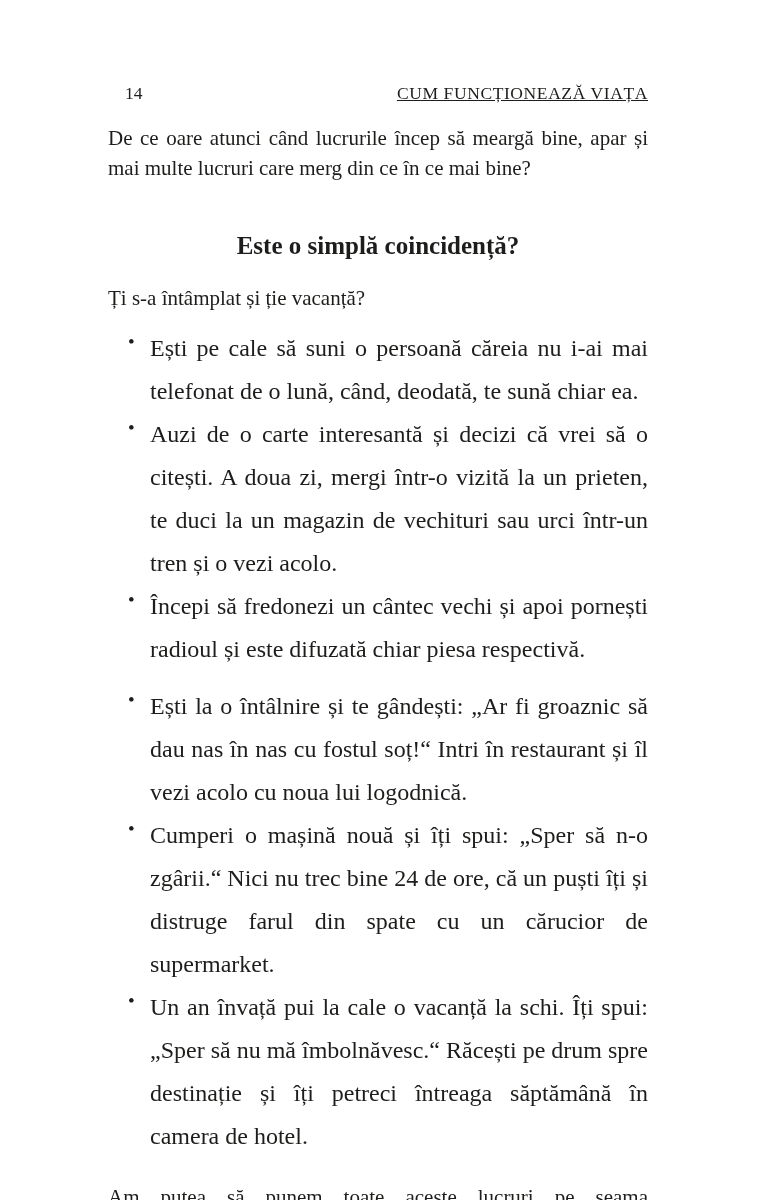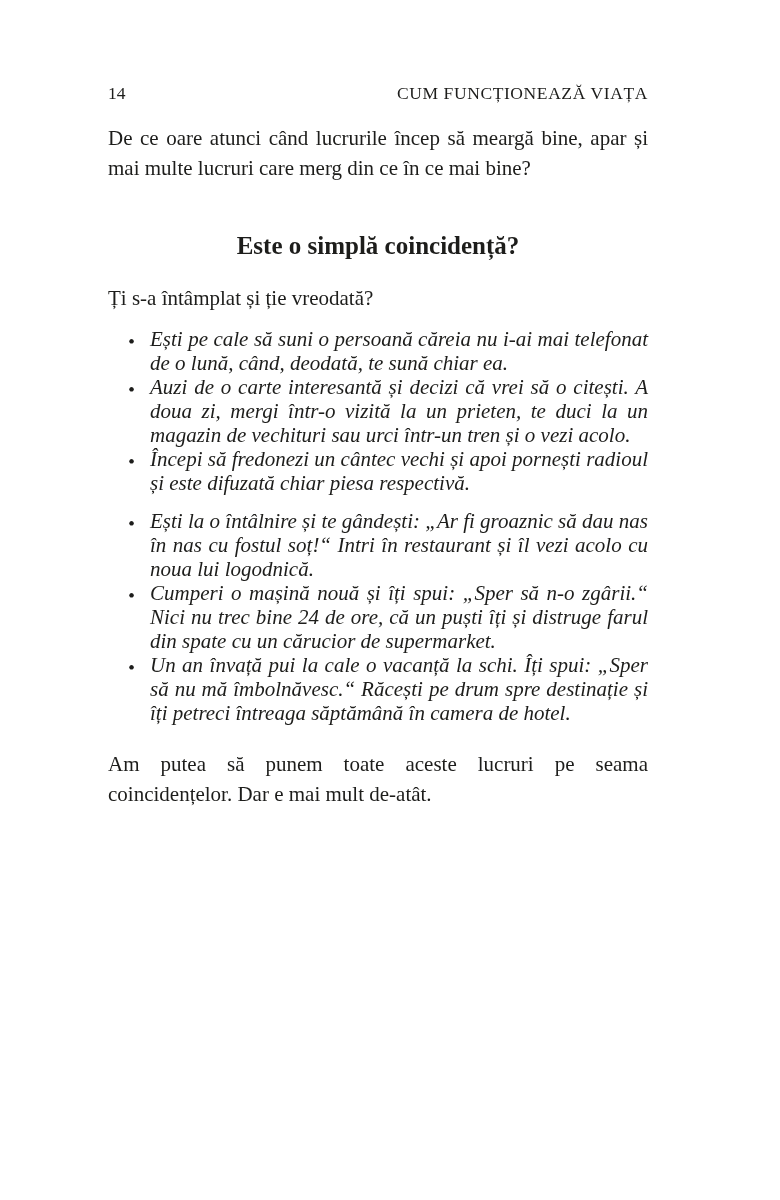--- a/index.html
+++ b/index.html
@@ -16,23 +16,25 @@
     height: 1200px;
     background: #ffffff;
     padding: 84px 132px 0 108px;
   }
   .running-head {
     display: flex;
     justify-content: space-between;
     align-items: center;
     font-size: 17.5px;
     line-height: 19px;
+    margin-left: 17px;
   }
   .running-title {
     letter-spacing: 0.6px;
+    text-decoration: underline;
   }
   .para {
     font-size: 21px;
     line-height: 30px;
     text-align: justify;
   }
   .intro { margin-top: 20px; }
   .section-heading {
     margin-top: 48px;
     font-size: 25px;
@@ -42,24 +44,23 @@
   }
   .question { margin-top: 22px; }
   .bullet-list {
     list-style: none;
     margin-top: 14px;
     margin-left: 18px;
   }
   .bullet-list li {
     position: relative;
     padding-left: 24px;
-    font-size: 21px;
-    line-height: 24px;
+    font-size: 24px;
+    line-height: 43px;
     text-align: justify;
-    font-style: italic;
   }
   .bullet-list li::before {
     content: "\2022";
     position: absolute;
     left: 2px;
     top: 0;
     font-size: 19px;
     line-height: 30px;
     color: #1d1d1b;
   }
@@ -76,21 +77,21 @@
     <span class="page-num">14</span>
     <span class="running-title">CUM FUNCȚIONEAZĂ VIAȚA</span>
   </header>
 
   <main>
 
     <p class="para intro">De ce oare atunci când lucrurile încep să meargă bine, apar și mai multe lucruri care merg din ce în ce mai bine?</p>
 
     <h2 class="section-heading">Este o simplă coincidență?</h2>
 
-    <p class="para question">Ți s-a întâmplat și ție vreodată?</p>
+    <p class="para question">Ți s-a întâmplat și ție vacanță?</p>
 
     <ul class="bullet-list">
       <li>Ești pe cale să suni o persoană căreia nu i-ai mai telefonat de o lună, când, deodată, te sună chiar ea.</li>
       <li>Auzi de o carte interesantă și decizi că vrei să o citești. A doua zi, mergi într-o vizită la un prieten, te duci la un magazin de vechituri sau urci într-un tren și o vezi acolo.</li>
       <li>Începi să fredonezi un cântec vechi și apoi pornești radioul și este difuzată chiar piesa respectivă.</li>
     </ul>
 
 
     <ul class="bullet-list">
       <li>Ești la o întâlnire și te gândești: „Ar fi groaznic să dau nas în nas cu fostul soț!“ Intri în restaurant și îl vezi acolo cu noua lui logodnică.</li>

